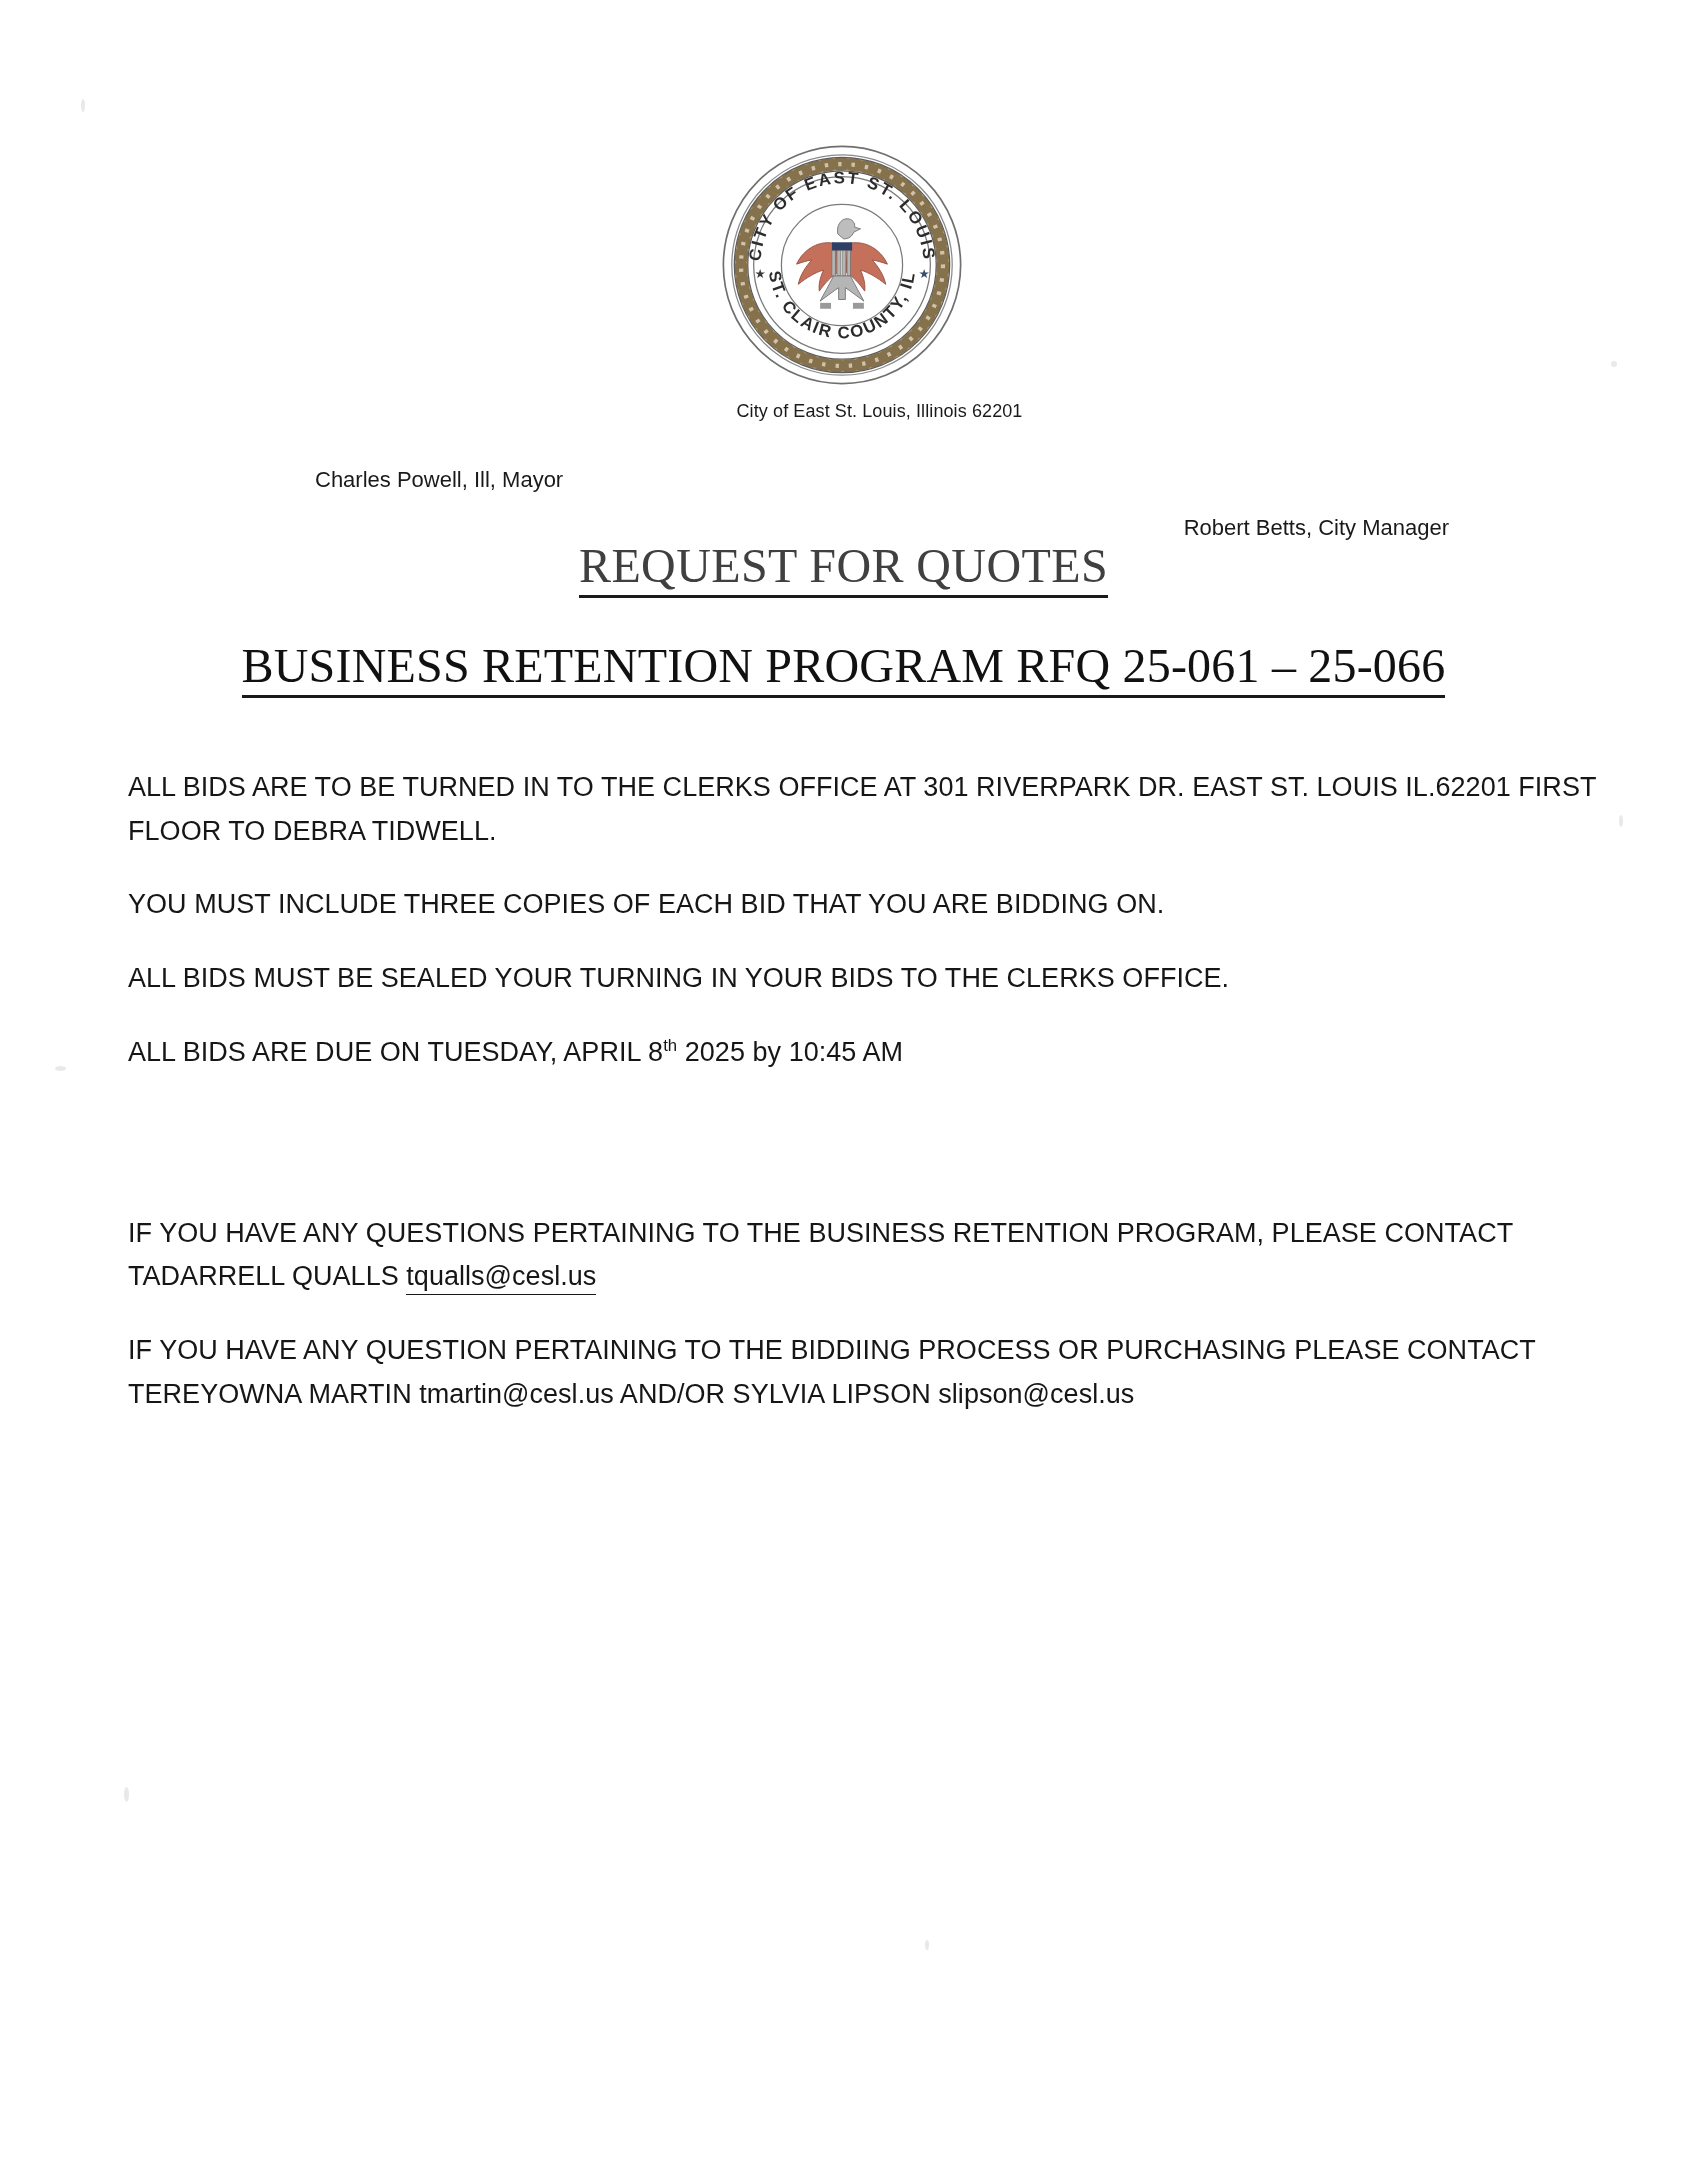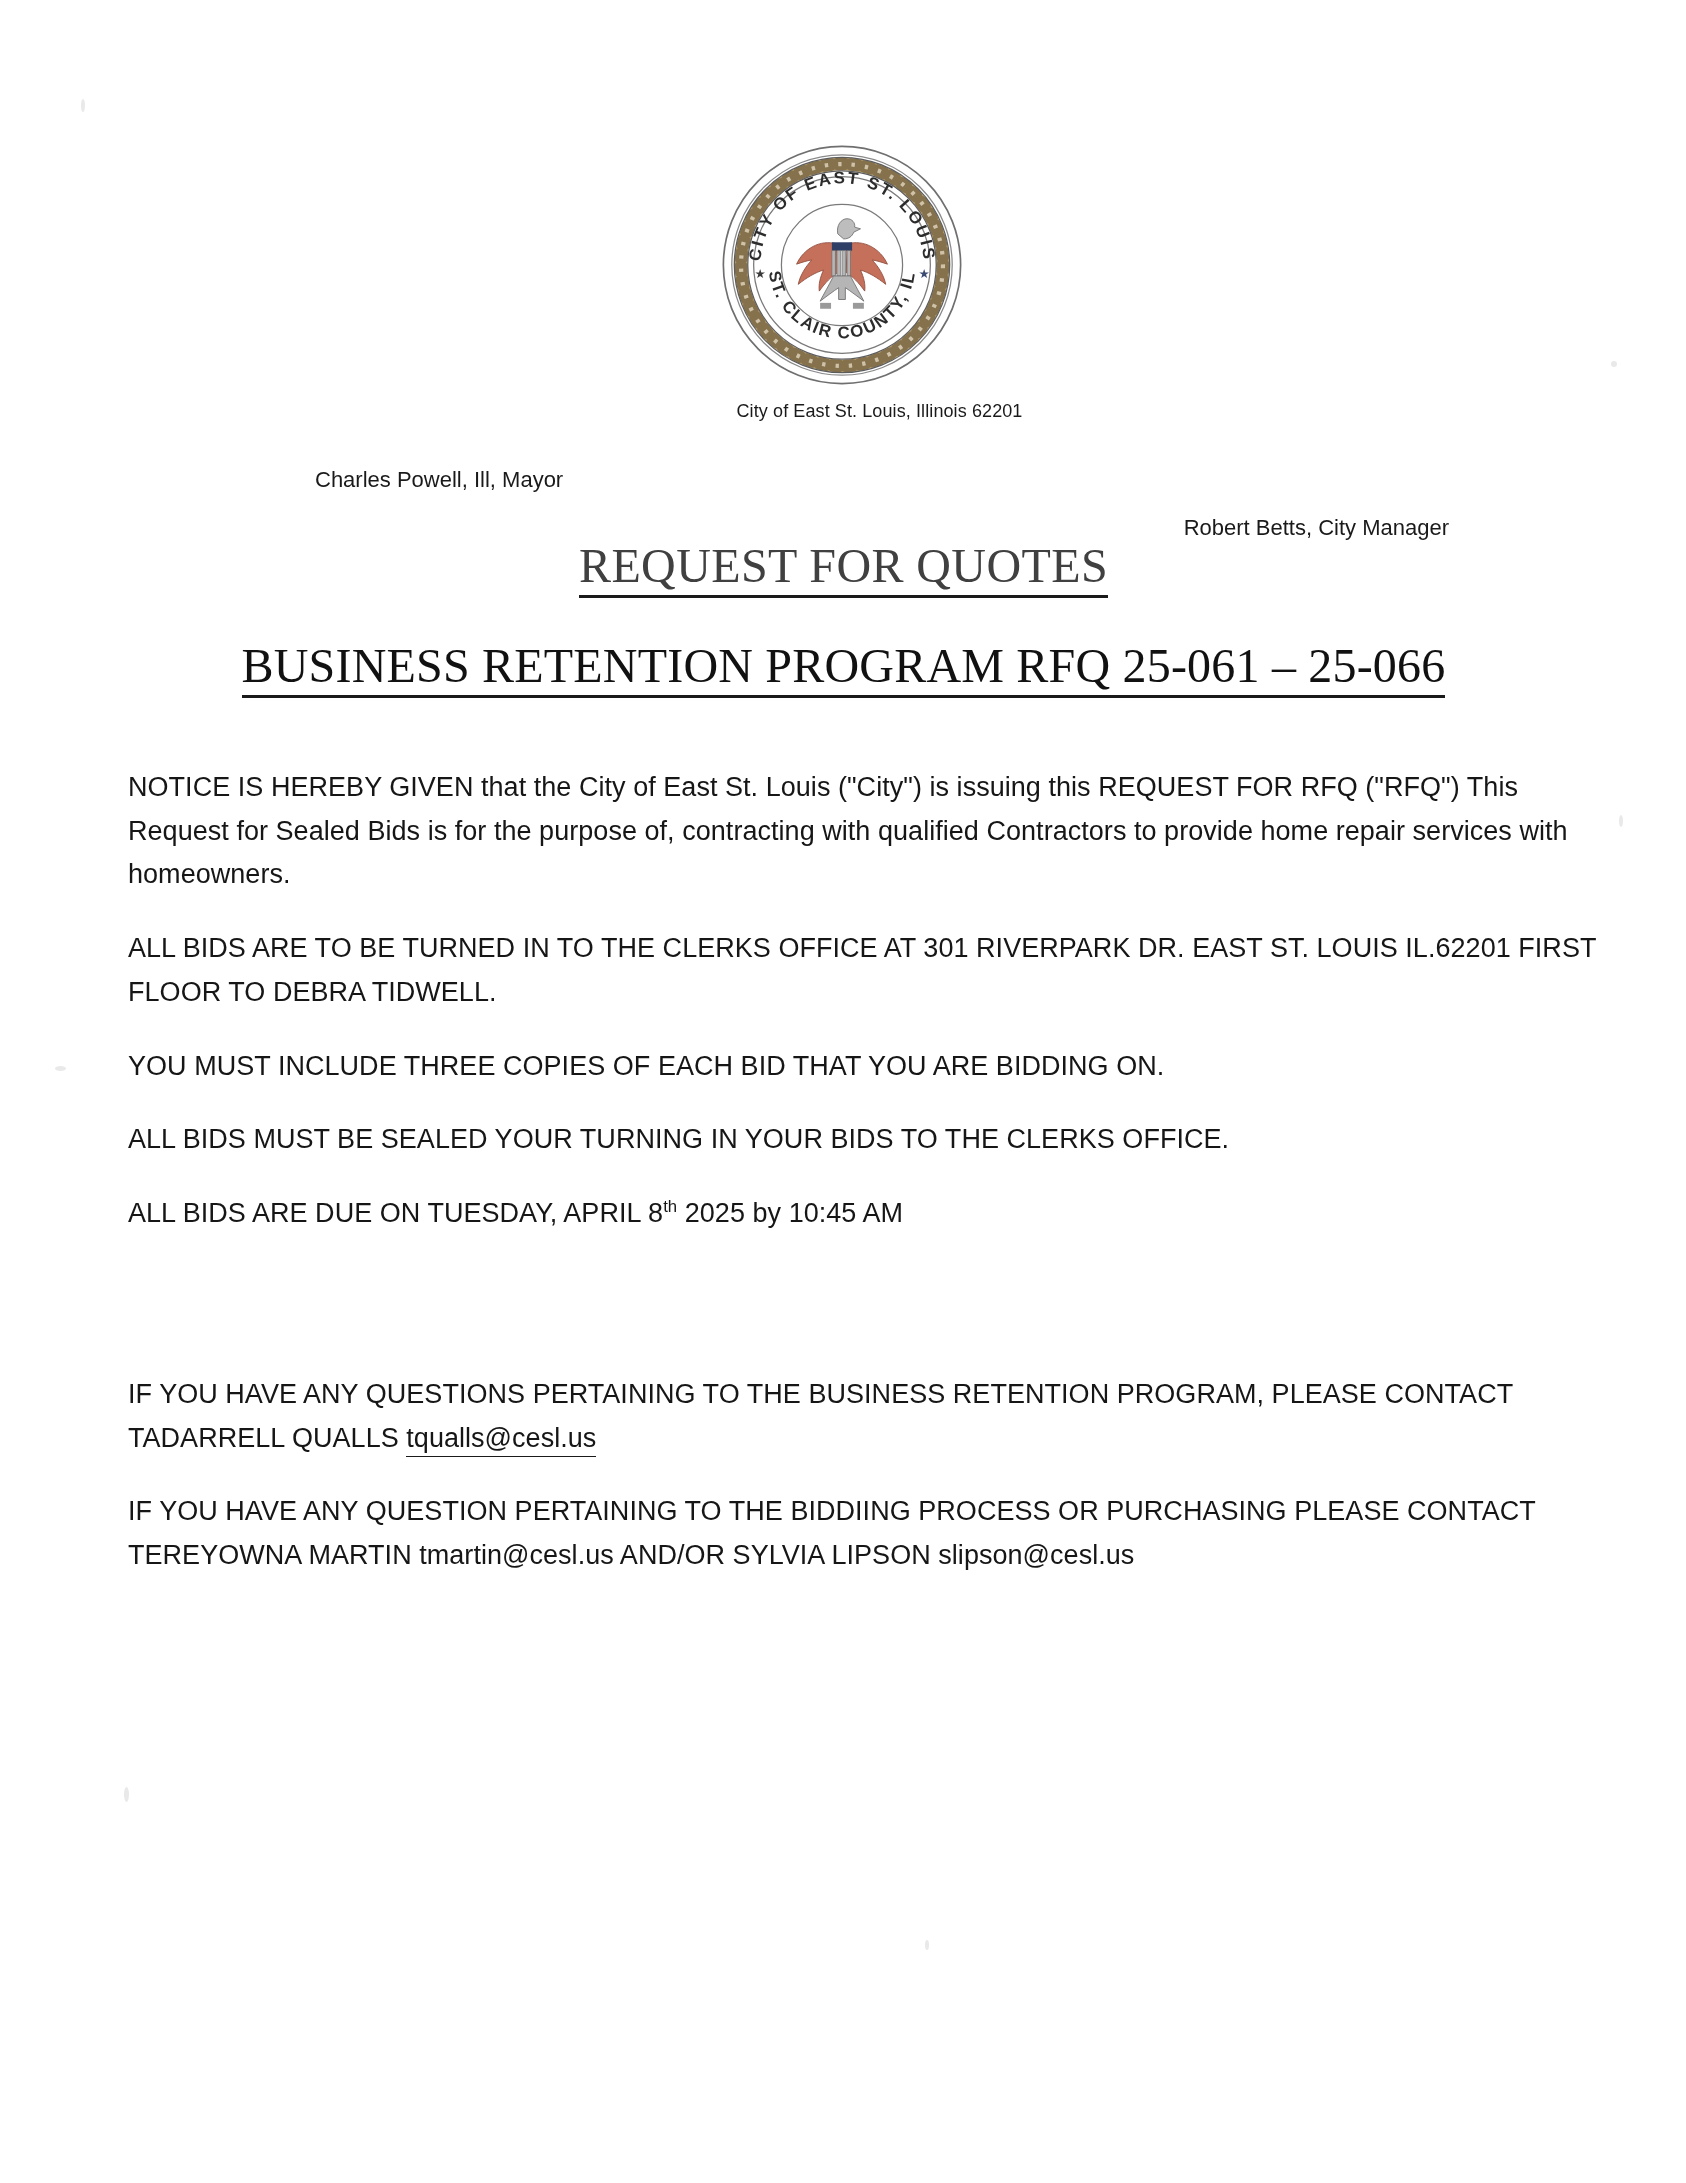--- a/index.html
+++ b/index.html
@@ -203,21 +203,20 @@
   <div class="title1">
     <span class="u">REQUEST FOR QUOTES</span>
   </div>
 
   <div class="title2">
     <span class="u">BUSINESS RETENTION PROGRAM RFQ 25-061 – 25-066</span>
   </div>
 
   <div class="body-block">
 
-    <p class="para">NOTICE IS HEREBY GIVEN that the City of East St. Louis ("City") is issuing this REQUEST FOR RFQ ("RFQ") This Request for Sealed Bids is for the purpose of, contracting with qualified Contractors to provide home repair services with homeowners.</p>
 
     <p class="para">ALL BIDS ARE TO BE TURNED IN TO THE CLERKS OFFICE AT 301 RIVERPARK DR. EAST ST. LOUIS IL.62201 FIRST FLOOR TO DEBRA TIDWELL.</p>
 
     <p class="para">YOU MUST INCLUDE THREE COPIES OF EACH BID THAT YOU ARE BIDDING ON.</p>
 
     <p class="para">ALL BIDS MUST BE SEALED YOUR TURNING IN YOUR BIDS TO THE CLERKS OFFICE.</p>
 
     <p class="para">
       <span>ALL BIDS ARE DUE ON TUESDAY, APRIL 8</span><span class="sup">th</span><span> 2025 by 10:45 AM</span>
     </p>

